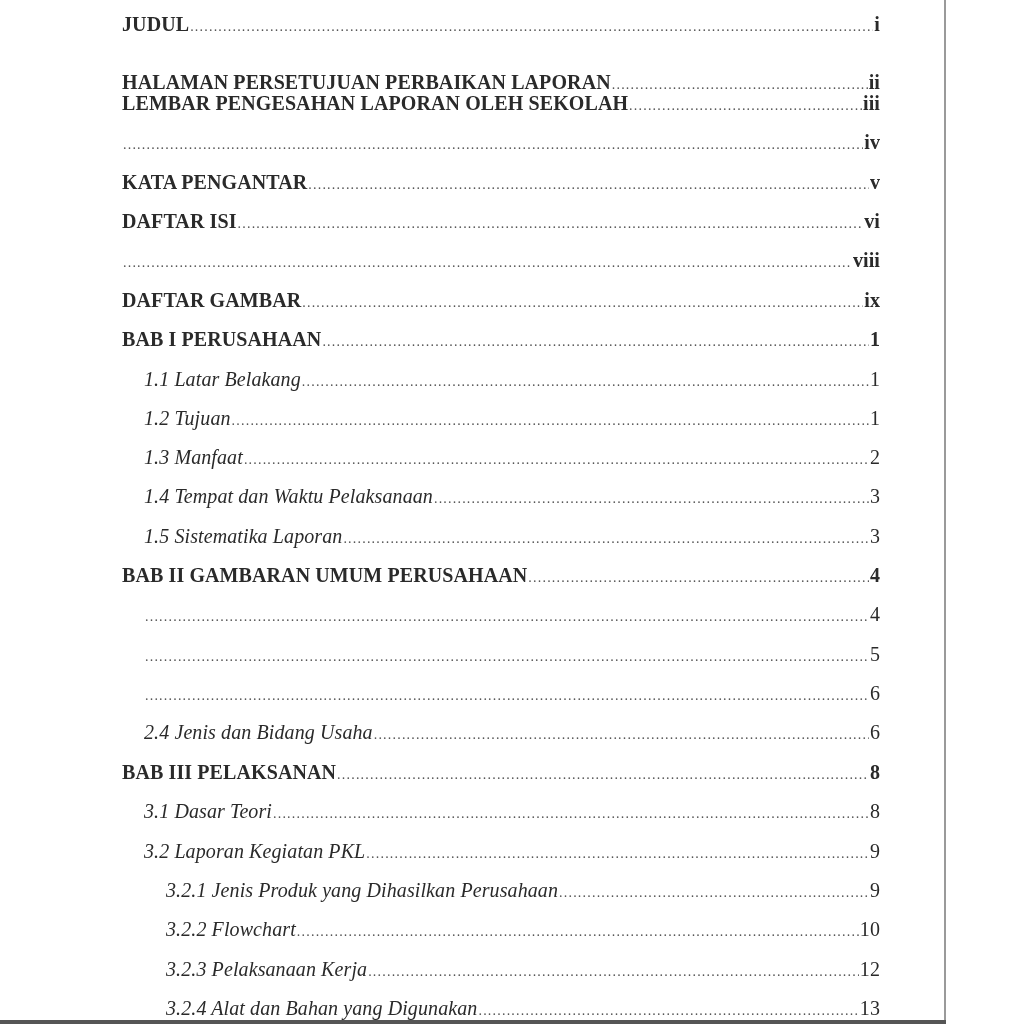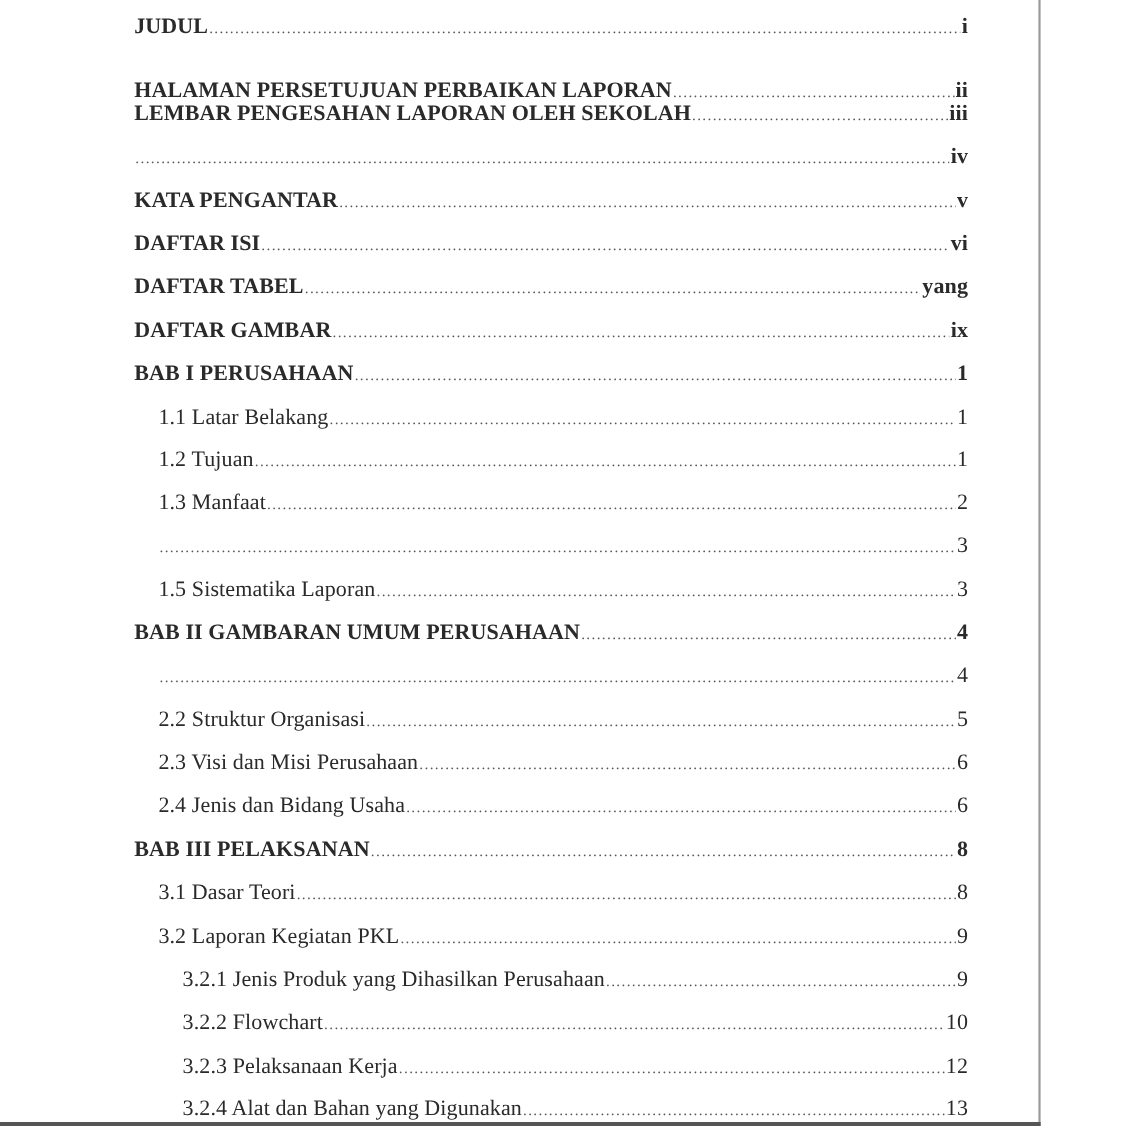--- a/index.html
+++ b/index.html
@@ -18,21 +18,21 @@
   .toc-row.lvl1 { padding-left:22px; }
   .toc-row.lvl2 { padding-left:44px; }
   .toc-row .label { white-space:nowrap; }
   .toc-row .leader {
     flex:1; overflow:hidden; white-space:nowrap; margin:0 1px;
     font-weight:normal; color:#555; letter-spacing:1.2px; font-size:14px;
   }
   .toc-row .leader::before { content:"..................................................................................................................................................................................................................................................."; }
   .toc-row .page { white-space:nowrap; text-align:right; font-weight:bold; }
   .toc-row.lvl1 .page, .toc-row.lvl2 .page { font-weight:normal; }
-  .toc-row.lvl1 .label, .toc-row.lvl2 .label { font-size:20px; }
+  .toc-row.lvl1 .label, .toc-row.lvl2 .label { font-size:20px;font-style:italic; }
 </style>
 </head>
 <body>
 
 <div class="page-edge-right"></div>
 <div class="page-edge-bottom"></div>
 
 <div class="toc">
   <div class="toc-row lvl0" style="top:10px">
       <span class="label">JUDUL</span>
@@ -57,23 +57,22 @@
       <span class="label">KATA PENGANTAR</span>
       <span class="leader"></span>
       <span class="page">v</span>
     </div>
   <div class="toc-row lvl0" style="top:207px">
       <span class="label">DAFTAR ISI</span>
       <span class="leader"></span>
       <span class="page">vi</span>
     </div>
   <div class="toc-row lvl0" style="top:246px">
-      <span class="label">DAFTAR TABEL</span>
       <span class="leader"></span>
-      <span class="page">yang</span>
+      <span class="page">viii</span>
     </div>
   <div class="toc-row lvl0" style="top:286px">
       <span class="label">DAFTAR GAMBAR</span>
       <span class="leader"></span>
       <span class="page">ix</span>
     </div>
   <div class="toc-row lvl0" style="top:325px">
       <span class="label">BAB I PERUSAHAAN</span>
       <span class="leader"></span>
       <span class="page">1</span>
@@ -87,44 +86,43 @@
       <span class="label">1.2 Tujuan</span>
       <span class="leader"></span>
       <span class="page">1</span>
     </div>
   <div class="toc-row lvl1" style="top:443px">
       <span class="label">1.3 Manfaat</span>
       <span class="leader"></span>
       <span class="page">2</span>
     </div>
   <div class="toc-row lvl1" style="top:482px">
+      <span class="label">1.4 Tempat dan Waktu Pelaksanaan</span>
       <span class="leader"></span>
       <span class="page">3</span>
     </div>
   <div class="toc-row lvl1" style="top:522px">
       <span class="label">1.5 Sistematika Laporan</span>
       <span class="leader"></span>
       <span class="page">3</span>
     </div>
   <div class="toc-row lvl0" style="top:561px">
       <span class="label">BAB II GAMBARAN UMUM PERUSAHAAN</span>
       <span class="leader"></span>
       <span class="page">4</span>
     </div>
   <div class="toc-row lvl1" style="top:600px">
       <span class="leader"></span>
       <span class="page">4</span>
     </div>
   <div class="toc-row lvl1" style="top:640px">
-      <span class="label">2.2 Struktur Organisasi</span>
       <span class="leader"></span>
       <span class="page">5</span>
     </div>
   <div class="toc-row lvl1" style="top:679px">
-      <span class="label">2.3 Visi dan Misi Perusahaan</span>
       <span class="leader"></span>
       <span class="page">6</span>
     </div>
   <div class="toc-row lvl1" style="top:718px">
       <span class="label">2.4 Jenis dan Bidang Usaha</span>
       <span class="leader"></span>
       <span class="page">6</span>
     </div>
   <div class="toc-row lvl0" style="top:758px">
       <span class="label">BAB III PELAKSANAN</span>

